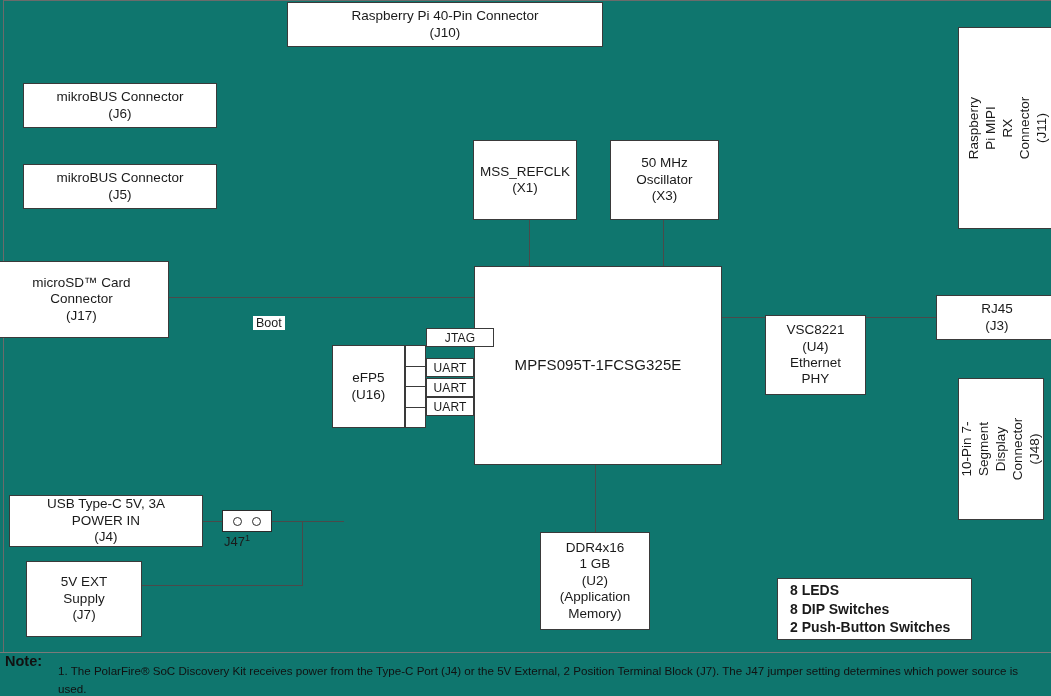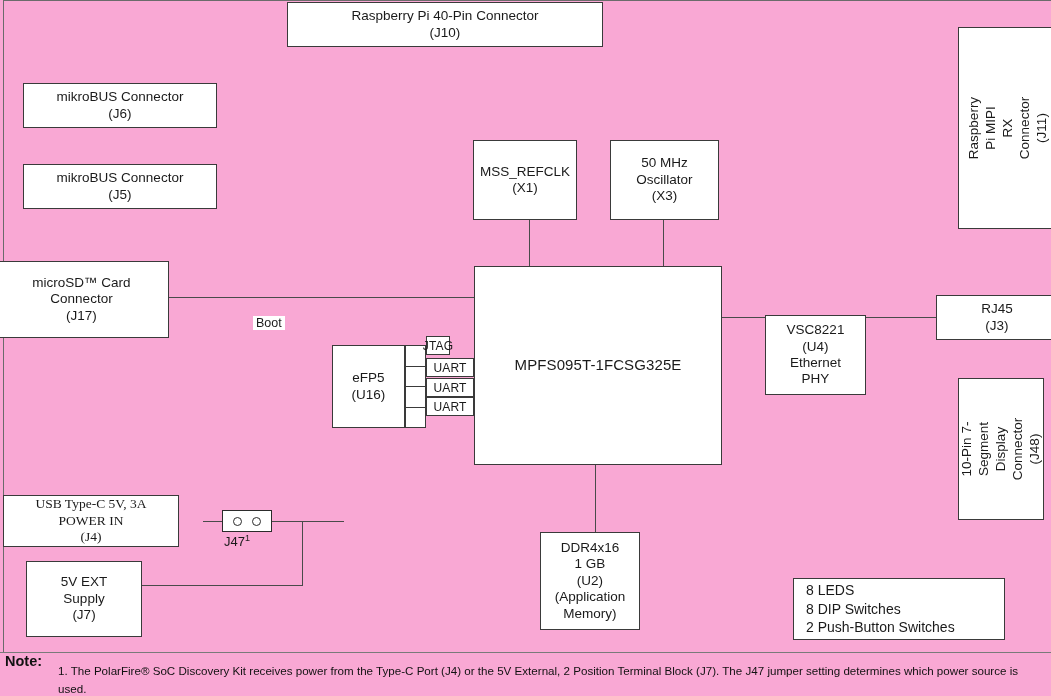--- a/index.html
+++ b/index.html
@@ -9,21 +9,21 @@
     background: #ffffff;
   }
   body {
     font-family: "Liberation Sans", "DejaVu Sans", sans-serif;
     color: #1a1a1a;
   }
   #canvas {
     position: relative;
     width: 1051px;
     height: 696px;
-    background: #f9a8d4;
+    background: #0f766e;
     overflow: hidden;
   }
 
   
   .box {
     position: absolute;
     box-sizing: border-box;
     border: 1.3px solid #3a3a3a;
     background: #ffffff;
     display: flex;
@@ -250,21 +250,21 @@
   <div class="box" style="left:332px; top:345px; width:73px; height:83px;text-align:center;">eFP5
 (U16)</div>
 
   <div class="pin-stack" style="left:405px; top:345px; width:21px; height:83px;">
     <div class="pin-cell"></div>
     <div class="pin-cell"></div>
     <div class="pin-cell"></div>
     <div class="pin-cell"></div>
   </div>
 
-  <div class="iface-box" style="left:426px; top:328px; width:24px; height:19px;margin-top:8px;">JTAG</div>
+  <div class="iface-box" style="left:426px; top:328px; width:68px; height:19px;">JTAG</div>
   <div class="iface-box" style="left:426px; top:358px; width:48px; height:19px;">UART</div>
   <div class="iface-box" style="left:426px; top:378px; width:48px; height:19px;">UART</div>
   <div class="iface-box" style="left:426px; top:397px; width:48px; height:19px;">UART</div>
 
   <div class="box" style="left:765px; top:278px; width:101px; height:80px;margin-top:37px;">VSC8221
 (U4)
 Ethernet
 PHY</div>
 
   <div class="box" style="left:936px; top:295px; width:122px; height:45px;">RJ45
@@ -275,44 +275,44 @@
 Connector
 (J11)</span>
   </div>
 
   <div class="vbox" style="left:958px; top:378px; width:86px; height:142px;">
     <span>10-Pin 7-Segment
 Display Connector
 (J48)</span>
   </div>
 
-  <div class="box" style="left:540px; top:532px; width:100px; height:98px;">DDR4x16
+  <div class="box" style="left:540px; top:532px; width:110px; height:98px;">DDR4x16
 1 GB
 (U2)
 (Application
 Memory)</div>
 
-  <div class="box" style="left:3px; top:495px; width:176px; height:52px;font-family:Liberation Serif, serif;">USB Type-C 5V, 3A
+  <div class="box" style="left:9px; top:495px; width:194px; height:52px;">USB Type-C 5V, 3A
 POWER IN
 (J4)</div>
 
   <div class="box" style="left:26px; top:561px; width:116px; height:76px;">5V EXT
 Supply
 (J7)</div>
 
   <div class="jumper" style="left:222px; top:510px; width:50px; height:22px;">
     <div class="pin-dot"></div>
     <div class="pin-dot"></div>
   </div>
   <div class="jumper-label" style="left:224px; top:533px;">
     <span>J47</span><sup>1</sup>
   </div>
 
 
-  <div class="box left-align" style="left:793px; top:578px; width:212px; height:62px;">8 LEDS
+  <div class="box left-align" style="left:777px; top:578px; width:195px; height:62px;font-weight:bold;">8 LEDS
 8 DIP Switches
 2 Push-Button Switches</div>
 
   <div id="note-area">
     <div class="note-sep"></div>
     <div id="note-label">Note:</div>
     <div id="note-text">1. The PolarFire® SoC Discovery Kit receives power from the Type-C Port (J4) or the 5V External, 2 Position Terminal Block (J7). The J47 jumper setting determines which power source is used.</div>
   </div>
 
 </div>

